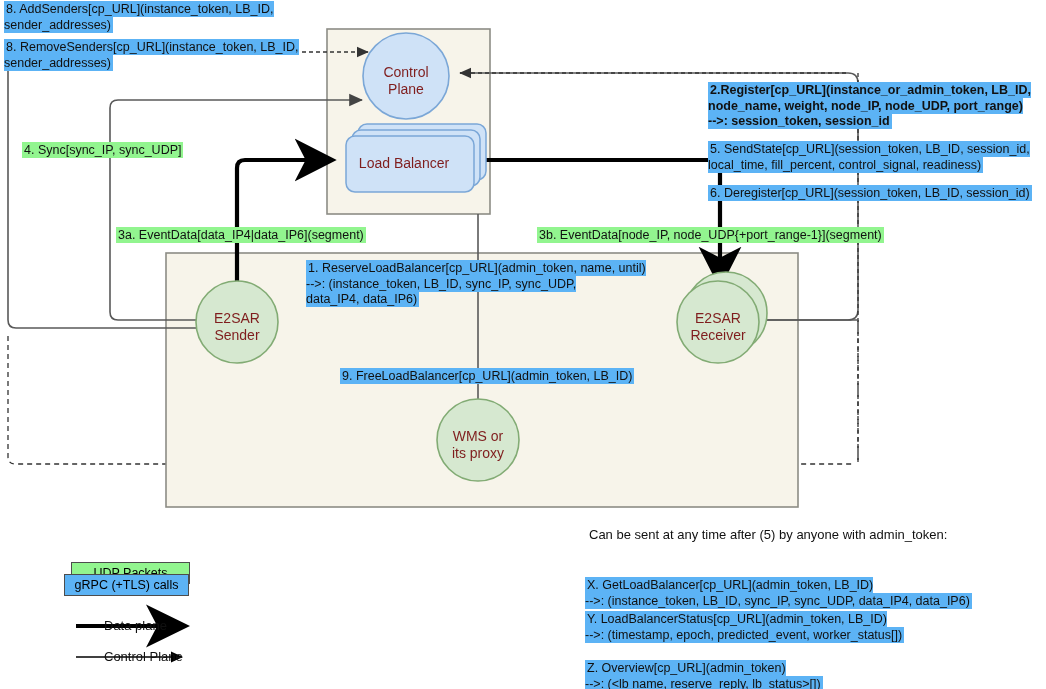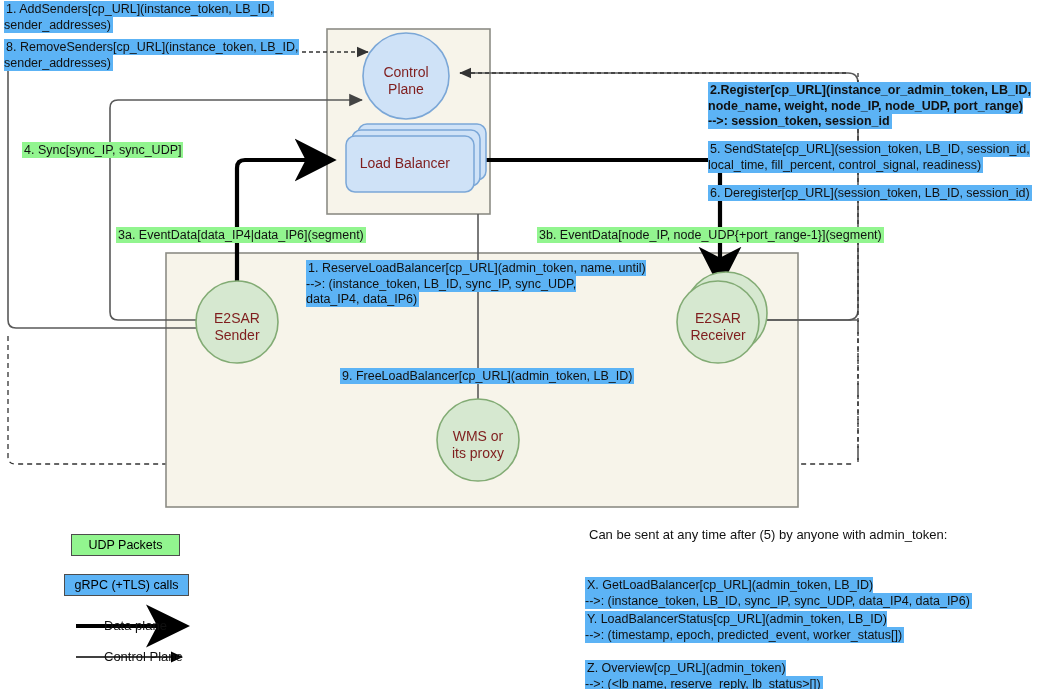--- a/index.html
+++ b/index.html
@@ -81,29 +81,29 @@
     <circle cx="718" cy="322" r="41" fill="#d6e8d0" stroke="#82ab74" stroke-width="1.6"></circle>
 
     <circle cx="478" cy="440" r="41" fill="#d6e8d0" stroke="#82ab74" stroke-width="1.6"></circle>
 
     <path d="M76,626 L182,626" fill="none" stroke="#000" stroke-width="4" marker-end="url(#arrLegend)"></path>
     <path d="M76,657 L182,657" fill="none" stroke="#000" stroke-width="1.3" marker-end="url(#arrLegendThin)"></path>
   </svg>
 
   <div class="node-text" style="left:356px;top:64px;width:100px;">Control
 Plane</div>
-  <div class="node-text" style="left:330px;top:155px;width:120px;text-align:right;">Load Balancer</div>
+  <div class="node-text" style="left:344px;top:155px;width:120px;">Load Balancer</div>
   <div class="node-text" style="left:187px;top:310px;width:100px;">E2SAR
 Sender</div>
   <div class="node-text" style="left:668px;top:310px;width:100px;">E2SAR
 Receiver</div>
   <div class="node-text" style="left:428px;top:428px;width:100px;">WMS or
 its proxy</div>
 
-  <div class="lbl" style="left:4px;top:2px;"><span class="grpc">1. AddSenders[cp_URL](instance_token, LB_ID,
+  <div class="lbl" style="left:4px;top:2px;"><span class="grpc">8. AddSenders[cp_URL](instance_token, LB_ID,
 sender_addresses)</span></div>
 
   <div class="lbl" style="left:4px;top:40px;"><span class="grpc">8. RemoveSenders[cp_URL](instance_token, LB_ID,
 sender_addresses)</span></div>
 
   <div class="lbl" style="left:708px;top:83px;font-weight:bold;"><span class="grpc">2.Register[cp_URL](instance_or_admin_token, LB_ID,
 node_name, weight, node_IP, node_UDP, port_range)
 --&gt;: session_token, session_id</span></div>
 
   <div class="lbl" style="left:708px;top:142px;"><span class="grpc">5. SendState[cp_URL](session_token, LB_ID, session_id,
@@ -116,21 +116,21 @@
 data_IP4, data_IP6)</span></div>
 
   <div class="lbl" style="left:340px;top:369px;"><span class="grpc">9. FreeLoadBalancer[cp_URL](admin_token, LB_ID)</span></div>
 
   <div class="lbl" style="left:22px;top:143px;"><span class="udp">4. Sync[sync_IP, sync_UDP]</span></div>
 
   <div class="lbl" style="left:116px;top:228px;"><span class="udp">3a. EventData[data_IP4|data_IP6](segment)</span></div>
 
   <div class="lbl" style="left:537px;top:228px;"><span class="udp">3b. EventData[node_IP, node_UDP{+port_range-1}](segment)</span></div>
 
-  <div class="legend-box legend-udp" style="left:71px;top:534px;width:109px;height:22px;">UDP Packets</div>
+  <div class="legend-box legend-udp" style="left:71px;top:562px;width:119px;height:22px;">UDP Packets</div>
   <div class="legend-box legend-grpc" style="left:64px;top:574px;width:125px;height:22px;">gRPC (+TLS) calls</div>
   <div class="legend-line-lbl" style="left:104px;top:618px;">Data plane</div>
   <div class="legend-line-lbl" style="left:104px;top:649px;">Control Plane</div>
 
   <div class="admin-head" style="left:589px;top:527px;">Can be sent at any time after (5) by anyone with admin_token:</div>
 
   <div class="lbl" style="left:585px;top:558px;margin-top:20px;"><span class="grpc">X. GetLoadBalancer[cp_URL](admin_token, LB_ID)
 --&gt;: (instance_token, LB_ID, sync_IP, sync_UDP, data_IP4, data_IP6)</span></div>
 
   <div class="lbl" style="left:585px;top:612px;"><span class="grpc">Y. LoadBalancerStatus[cp_URL](admin_token, LB_ID)

